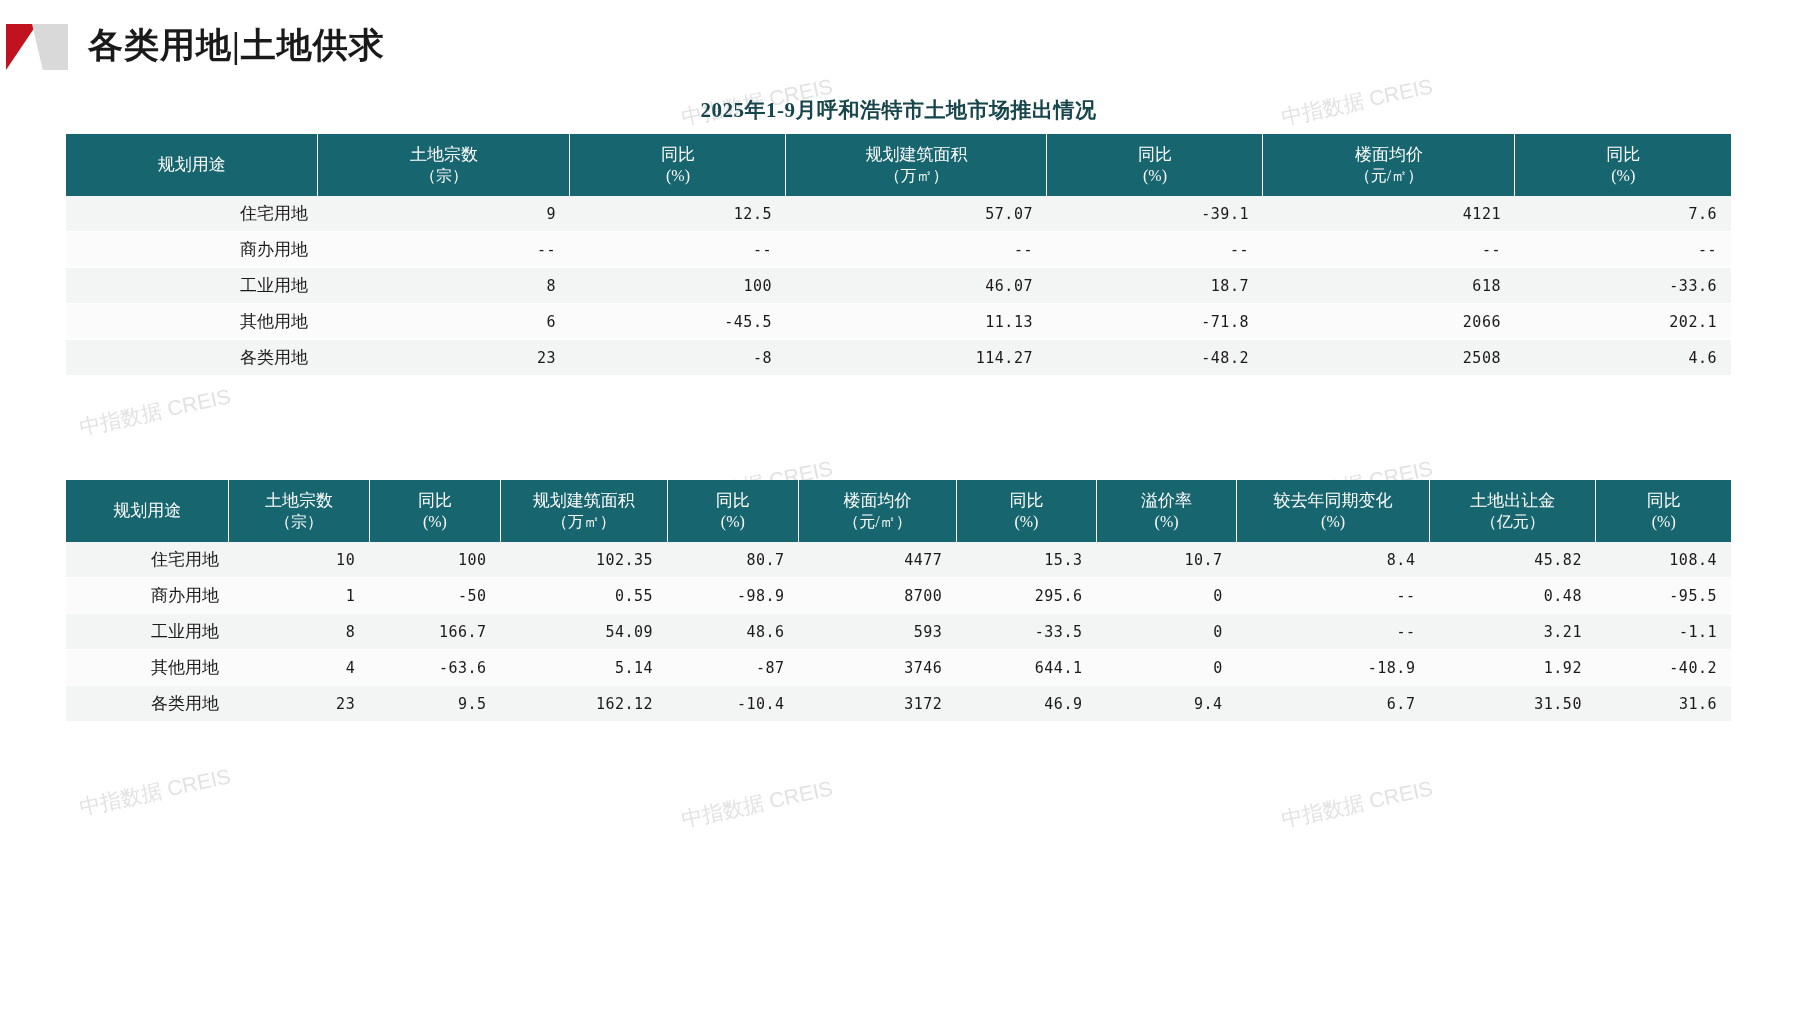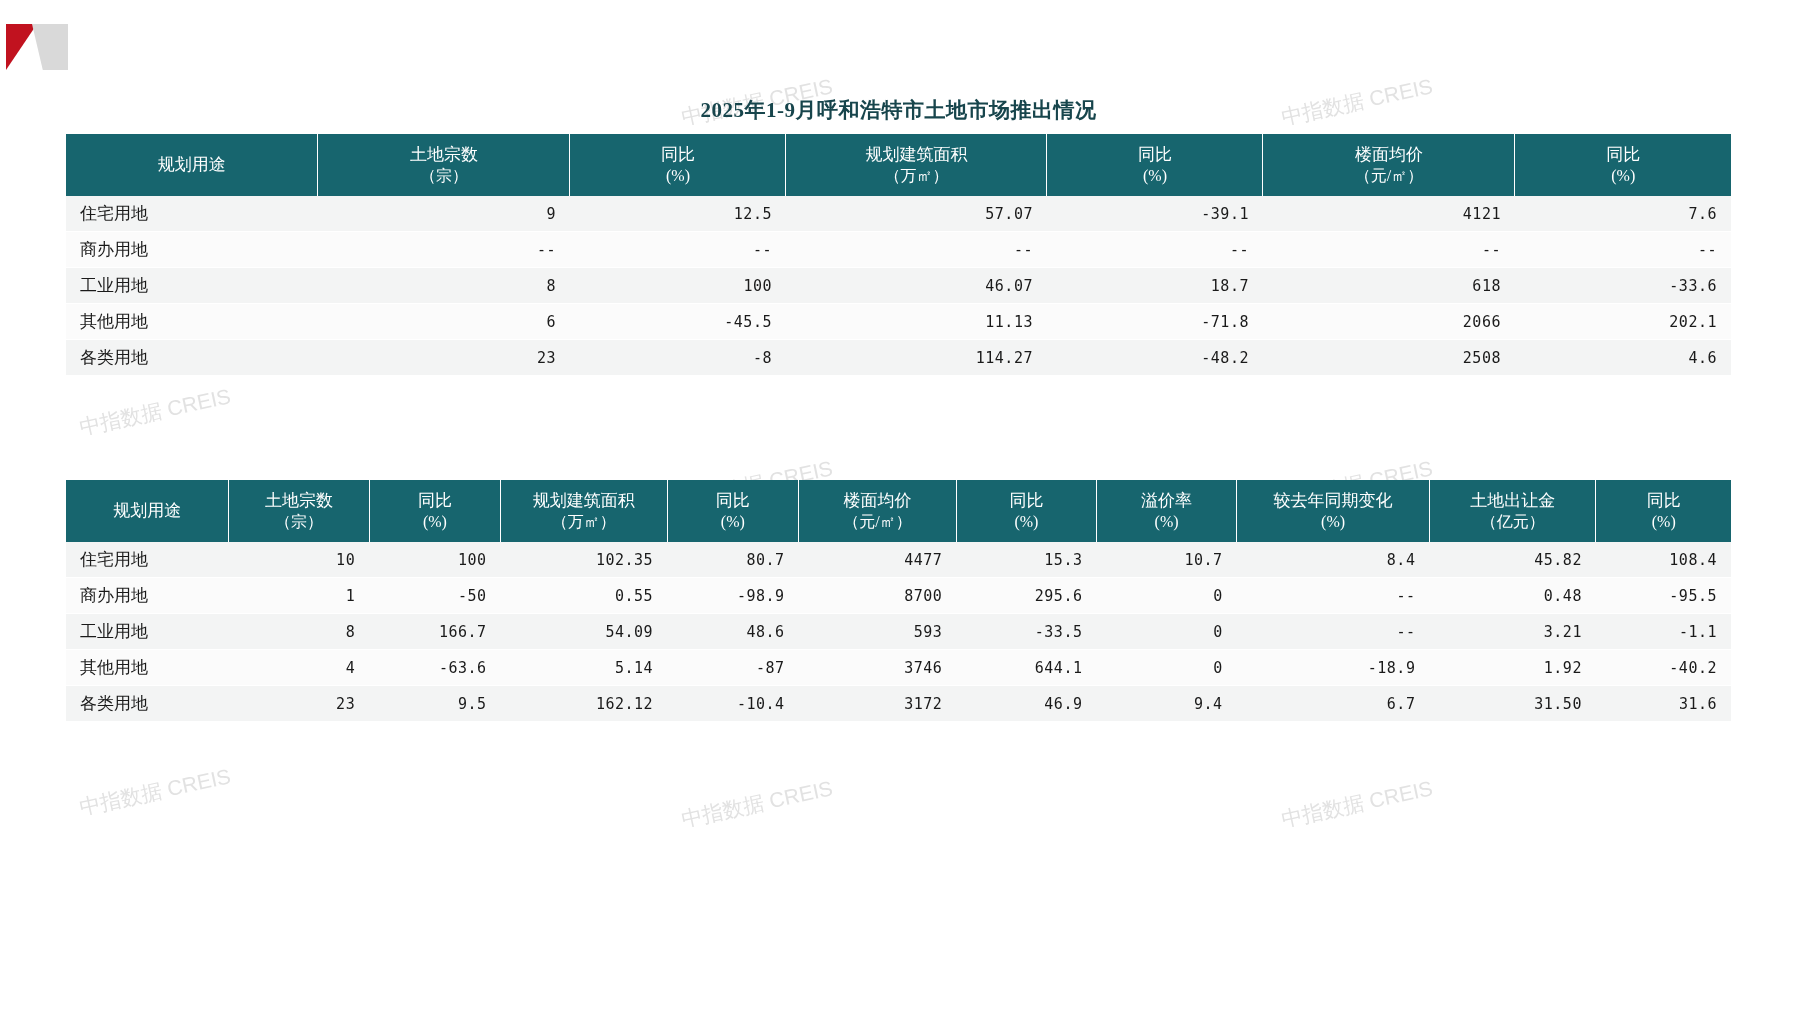--- a/index.html
+++ b/index.html
@@ -113,21 +113,21 @@
   table.data-table tbody td {
     font-size: 17px;
     padding: 4px 10px;
     height: 27px;
     color: #1a1a1a;
     border-bottom: 1px solid #ffffff;
   }
   table.data-table tbody tr:nth-child(odd) { background: #f3f4f4; }
   table.data-table tbody tr:nth-child(even) { background: #fbfbfb; }
   table.data-table tbody td.label-cell {
-    text-align: left;
+    text-align: right;
     padding-left: 14px;
     margin-top: 16px;
   }
   table.data-table tbody td.num-cell {
     text-align: right;
     padding-right: 14px;
     font-family: "DejaVu Sans Mono", monospace;
     font-size: 15px;
     letter-spacing: 0.5px;
   }
@@ -138,20 +138,21 @@
   #table-deal { left: 66px; top: 480px; width: 1665px; }
 </style>
 </head>
 <body>
 
 <div class="page-header">
   <div class="logo-mark">
     <div class="red-block"></div>
     <div class="gray-block"></div>
   </div>
+  <div class="header-title">各类用地|土地供求</div>
 </div>
 
 <div class="watermark" style="left:78px;  top:398px;">中指数据 CREIS</div>
 <div class="watermark" style="left:78px;  top:778px;">中指数据 CREIS</div>
 <div class="watermark" style="left:680px; top:88px;">中指数据 CREIS</div>
 <div class="watermark" style="left:680px; top:470px;">中指数据 CREIS</div>
 <div class="watermark" style="left:680px; top:790px;">中指数据 CREIS</div>
 <div class="watermark" style="left:1280px;top:88px;">中指数据 CREIS</div>
 <div class="watermark" style="left:1280px;top:470px;">中指数据 CREIS</div>
 <div class="watermark" style="left:1280px;top:790px;">中指数据 CREIS</div>

